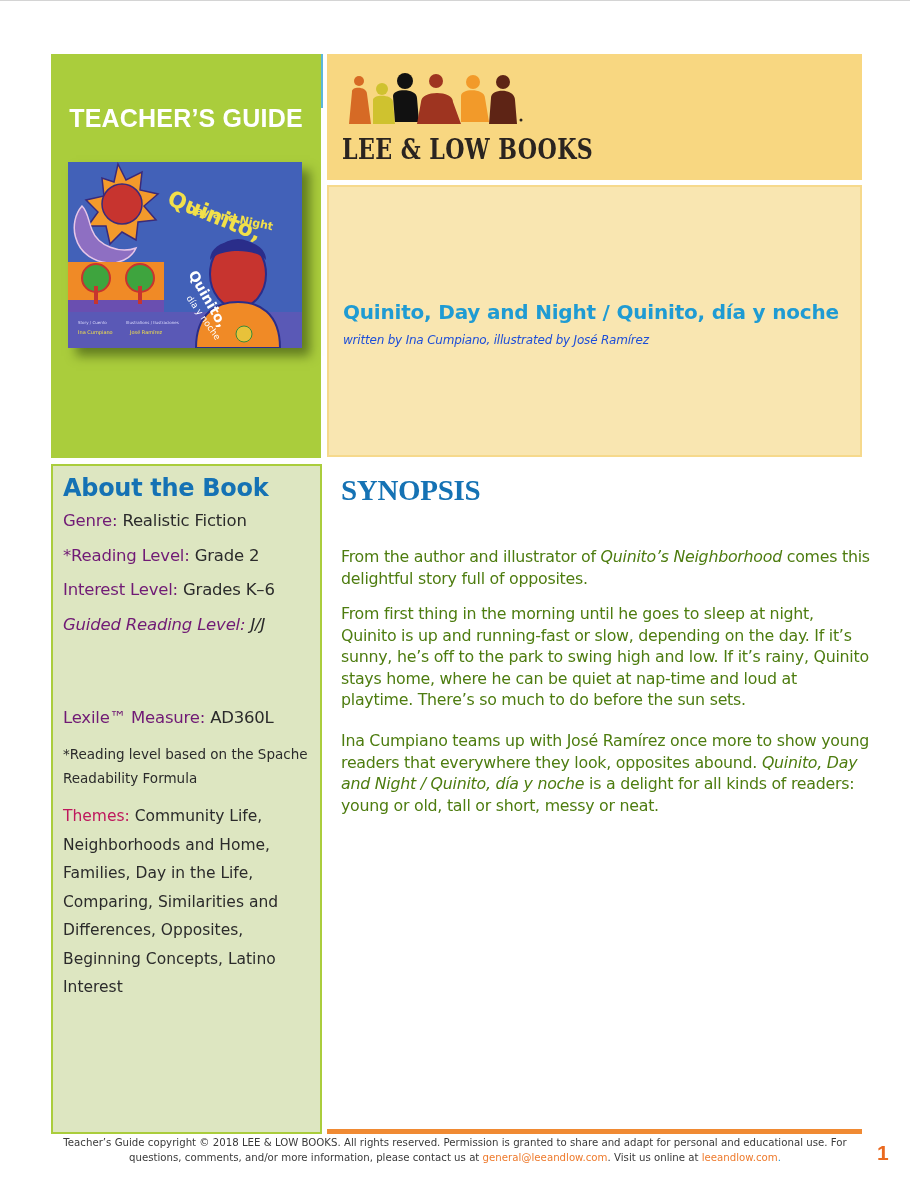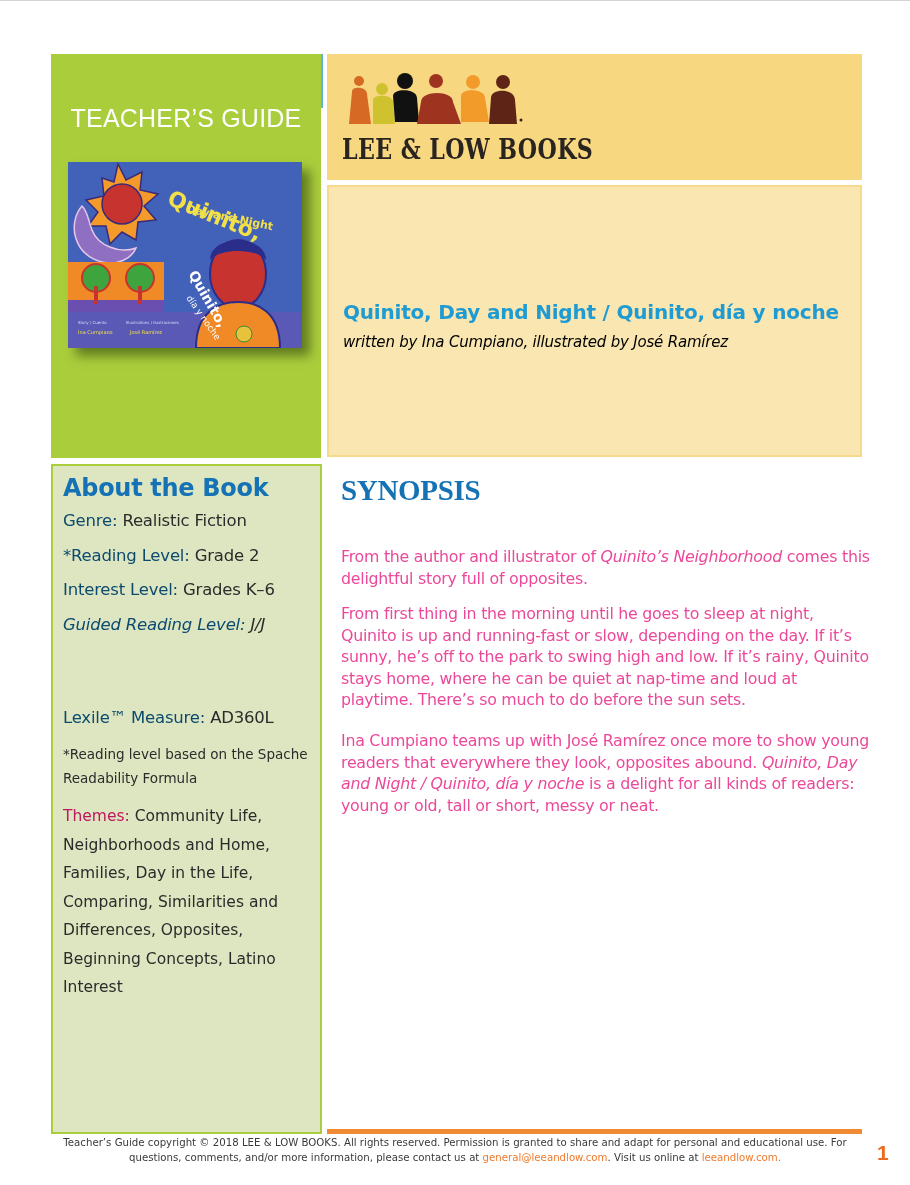--- a/index.html
+++ b/index.html
@@ -4,57 +4,57 @@
   <style>
     * { box-sizing: border-box; margin: 0; padding: 0; }
     html, body { width: 910px; height: 1185px; background: #ffffff; overflow: hidden; }
     body { position: relative; font-family: "DejaVu Sans", sans-serif; color: #2b2b2b; }
 
     .top-rule { position: absolute; left: 0; top: 0; width: 910px; height: 1px; background: #d4d4d4; }
 
     
     .green-block { position: absolute; left: 51px; top: 54px; width: 270px; height: 404px; background: #aacd3c; }
     .tg-title { position: absolute; left: 0; top: 104px; width: 270px; text-align: center; color: #ffffff;
-      font-family: "Liberation Sans", sans-serif; font-weight: normal; font-size: 25px; letter-spacing: 0.2px; }
+      font-family: "Liberation Sans", sans-serif; font-weight: bold; font-size: 25px; letter-spacing: 0.2px; }
     .tg-title { top: 50px; }
 
     
     .cover { position: absolute; left: 68px; top: 162px; width: 234px; height: 186px;
       background: #3a5bb0; overflow: hidden; box-shadow: 8px 8px 10px rgba(40,60,10,0.55); }
     .cover svg { display: block; }
 
     
     .logo-band { position: absolute; left: 327px; top: 54px; width: 535px; height: 126px; background: #f8d781; }
     .blue-tick { position: absolute; left: 321px; top: 54px; width: 2px; height: 54px; background: #5bb6d8; }
     .logo-figs { position: absolute; left: 22px; top: 18px; }
     .logo-text { position: absolute; left: 15px; top: 80px; font-family: "DejaVu Serif", serif; font-weight: bold;
       font-size: 27px; color: #2a2420; letter-spacing: 0.5px; transform: scaleX(0.82); transform-origin: left center; }
 
     .title-band { position: absolute; left: 327px; top: 185px; width: 535px; height: 272px; background: #f9e6b1;
       border: 2px solid #f6d98c; }
     .book-title { position: absolute; left: 14px; top: 113px; font-family: "DejaVu Sans", sans-serif; font-weight: bold;
       font-size: 20px; color: #1f9bd3; letter-spacing: -0.2px; }
     .byline { position: absolute; left: 14px; top: 146px; font-family: "DejaVu Sans", sans-serif; font-style: italic;
-      font-size: 15px; color: #000000; letter-spacing: -0.2px; }
+      font-size: 12px; color: #1d4ed8; letter-spacing: -0.2px; }
 
     
     .about-panel { position: absolute; left: 51px; top: 464px; width: 271px; height: 670px; background: #dde6c1;
       border: 2px solid #aacd3c; padding-left: 28px; }
     .about-heading { position: absolute; left: 10px; top: 8px; font-family: "DejaVu Sans", sans-serif; font-weight: bold;
       font-size: 24px; color: #1572b4; letter-spacing: -0.3px; }
     .about-row { position: absolute; left: 10px; font-size: 16.5px; line-height: 22px; color: #2b2b2b; letter-spacing: -0.2px; }
-    .about-row .lbl { color: #0c4a6e; }
+    .about-row .lbl { color: #701a75; }
     .note { position: absolute; left: 10px; top: 276px; font-size: 13.5px; line-height: 24px; color: #2b2b2b; width: 250px; }
     .themes { position: absolute; left: 10px; top: 336px; font-size: 15.5px; line-height: 28.5px; color: #2b2b2b; width: 255px; }
     .themes .lbl { color: #be185d; }
 
     
     .synopsis-heading { position: absolute; left: 341px; top: 474px; font-family: Liberation Serif, serif; font-weight: bold;
       font-size: 29px; color: #1572b4; letter-spacing: -0.3px; }
-    .para { position: absolute; left: 341px; width: 530px; font-size: 15.8px; line-height: 21.5px; color: #ec4899; letter-spacing: -0.25px; }
+    .para { position: absolute; left: 341px; width: 530px; font-size: 15.8px; line-height: 21.5px; color: #4d7c0f; letter-spacing: -0.25px; }
     .para i { font-style: italic; }
 
     
     .orange-bar { position: absolute; left: 327px; top: 1129px; width: 535px; height: 5px; background: #f08a33; }
     .footer { position: absolute; left: 40px; top: 1135px; width: 830px; text-align: center; font-size: 10.2px; line-height: 15px; color: #3a3a3a; }
     .footer .link { color: #ee7a2c; }
     .footer .dot { color: #1f9bd3; }
     .page-num { position: absolute; left: 877px; top: 1141px; font-family: "Liberation Sans", sans-serif; font-weight: bold;
       font-size: 21px; color: #ea6a20; }
   </style>

